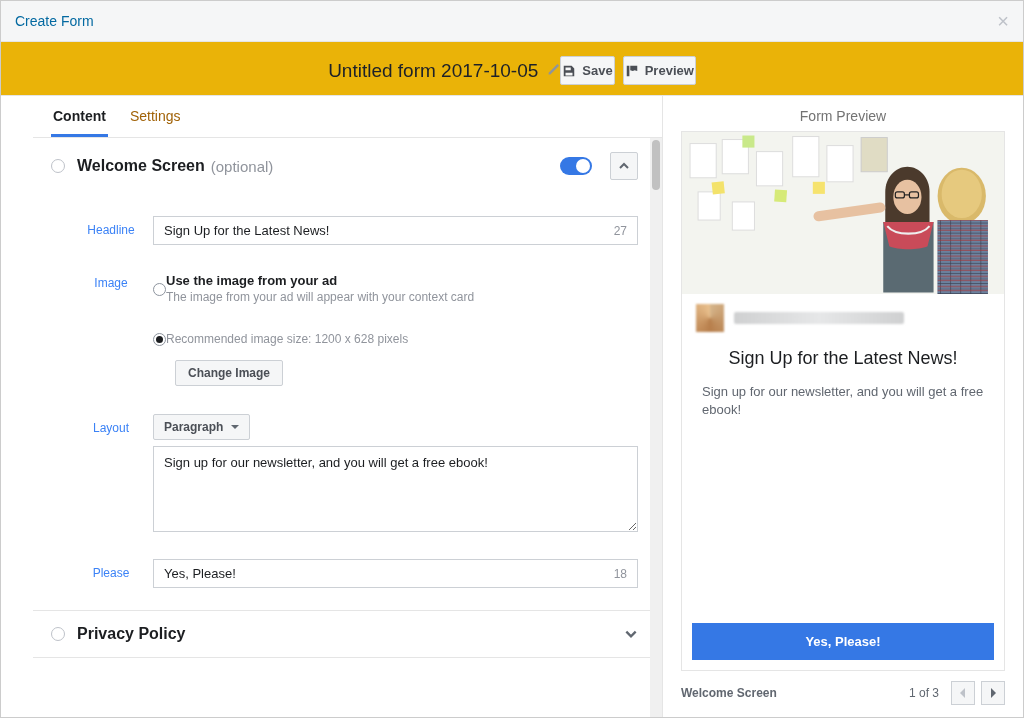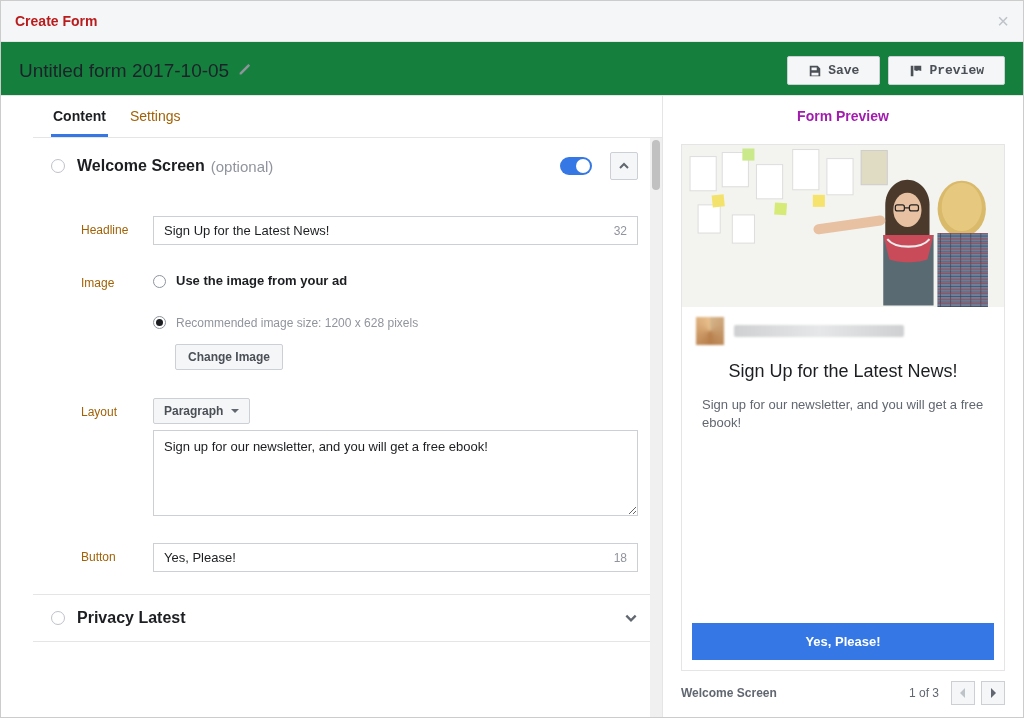--- a/index.html
+++ b/index.html
@@ -21,55 +21,54 @@
       flex-direction: column;
     }
     .modal-header {
       background: #f5f6f7;
       border-bottom: 1px solid #e5e5e5;
       padding: 10px 14px;
       display: flex;
       align-items: center;
       justify-content: space-between;
     }
-    .modal-title { font-weight: bold; font-size: 14px; color: #b91c1c; }
+    .modal-title { font-weight: normal; font-size: 14px; color: #0369a1; }
     .close-x { color: #bec2c9; font-size: 20px; cursor: pointer; line-height: 1; }
     .toolbar {
       display: flex;
       align-items: center;
-      justify-content: space-between;
+      justify-content: center;
       padding: 14px 18px 10px 18px;
       border-bottom: 1px solid #e5e5e5;
-      background: #15803d;
+      background: #eab308;
     }
     .form-name {
       display: flex;
       align-items: center;
       font-size: 19px;
       color: #1d2129;
     }
     .pencil-icon {
       margin-left: 8px;
       color: #90949c;
       cursor: pointer;
     }
     .toolbar-buttons { display: flex; gap: 8px; }
     .btn {
       background: #f5f6f7;
       border: 1px solid #ccd0d5;
       border-radius: 2px;
-      padding: 6px 20px;
+      padding: 6px 1px;
       font-size: 13px;
       font-weight: bold;
       color: #4b4f56;
       display: inline-flex;
       align-items: center;
       gap: 6px;
       cursor: pointer;
-      font-family: Liberation Mono, monospace;
     }
     .btn svg { width: 14px; height: 14px; }
     .body-wrap {
       flex: 1;
       display: flex;
       overflow: hidden;
     }
     .left-panel {
       flex: 1;
       display: flex;
@@ -158,22 +157,22 @@
       padding: 8px 18px 22px 48px;
     }
     .form-row {
       display: flex;
       align-items: flex-start;
       margin-top: 14px;
       gap: 12px;
     }
     .form-label {
       width: 60px;
-      text-align: left;
-      color: #a16207;
+      text-align: center;
+      color: #3b82f6;
       font-size: 12px;
       padding-top: 7px;
       flex-shrink: 0;
     }
     .form-control {
       flex: 1;
     }
     .text-input {
       width: 100%;
       border: 1px solid #ccd0d5;
@@ -192,22 +191,21 @@
       height: 86px;
       border: 1px solid #ccd0d5;
       padding: 8px 10px;
       font-size: 13px;
       font-family: inherit;
       resize: both;
       color: #1c1e21;
     }
     .radio-option {
       display: flex;
-      align-items: flex-start;
-      gap: 10px;
+      align-items: center;
       padding: 4px 0;
     }
     .radio-dot {
       width: 13px; height: 13px;
       border: 1px solid #8d949e;
       border-radius: 50%;
       margin-top: 2px;
       flex-shrink: 0;
       position: relative;
     }
@@ -253,24 +251,24 @@
     }
     
     .right-panel {
       width: 360px;
       display: flex;
       flex-direction: column;
       background: #fff;
     }
     .preview-title {
       text-align: center;
-      color: #a21caf;
-      font-weight: bold;
+      color: #737373;
+      font-weight: normal;
       font-size: 14px;
-      padding: 12px 0 20px;
+      padding: 12px 0 7px;
     }
     .preview-card {
       margin: 0 18px;
       border: 1px solid #e5e5e5;
       flex: 1;
       display: flex;
       flex-direction: column;
       overflow: hidden;
     }
     .preview-image {
@@ -406,32 +404,33 @@
             </div>
           </div>
 
           <div class="section-body">
 
             <div class="form-row">
               <div class="form-label">Headline</div>
               <div class="form-control">
                 <div class="text-input">
                   <span>Sign Up for the Latest News!</span>
-                  <span class="count">32</span>
+                  <span class="count">27</span>
                 </div>
               </div>
             </div>
 
             <div class="form-row" style="margin-top:24px">
               <div class="form-label">Image</div>
               <div class="form-control">
                 <div class="radio-option">
                   <div class="radio-dot"></div>
                   <div>
                     <div class="radio-label">Use the image from your ad</div>
+                    <div class="radio-hint">The image from your ad will appear with your context card</div>
                   </div>
                 </div>
                 <div class="radio-option" style="margin-top:18px">
                   <div class="radio-dot selected"></div>
                   <div>
                     <div class="radio-hint">Recommended image size: 1200 x 628 pixels</div>
                   </div>
                 </div>
                 <button class="inline-btn" style="margin-left:22px">Change Image</button>
               </div>
@@ -442,37 +441,37 @@
               <div class="form-control">
                 <div class="dropdown">
                   <span>Paragraph</span>
                   <span class="drop-caret"></span>
                 </div>
                 <textarea class="textarea" style="margin-top: 6px;">Sign up for our newsletter, and you will get a free ebook!</textarea>
               </div>
             </div>
 
             <div class="form-row" style="margin-top:24px">
-              <div class="form-label">Button</div>
+              <div class="form-label">Please</div>
               <div class="form-control">
                 <div class="text-input">
                   <span>Yes, Please!</span>
                   <span class="count">18</span>
                 </div>
               </div>
             </div>
 
           </div>
         </div>
 
 
         <div class="section">
           <div class="section-header">
             <div class="radio-o"></div>
-            <span class="section-title">Privacy Latest</span>
+            <span class="section-title">Privacy Policy</span>
             <div class="section-header-right">
               <svg class="chev" width="14" height="14" viewBox="0 0 12 12">
                   <path fill="none" stroke="#606770" stroke-width="2" d="M2 4l4 4 4-4"></path>
                 </svg>
             </div>
           </div>
         </div>
 
         <div class="scroll-track">
           <div class="scroll-thumb"></div>

